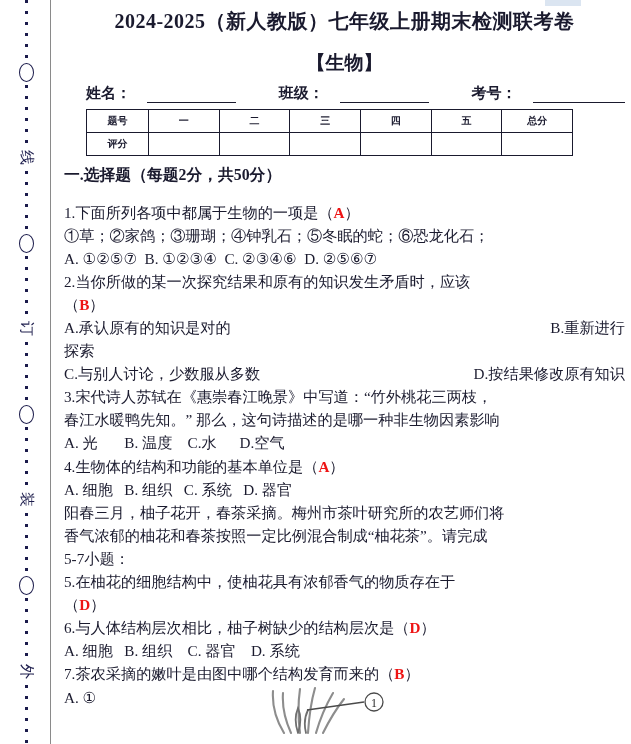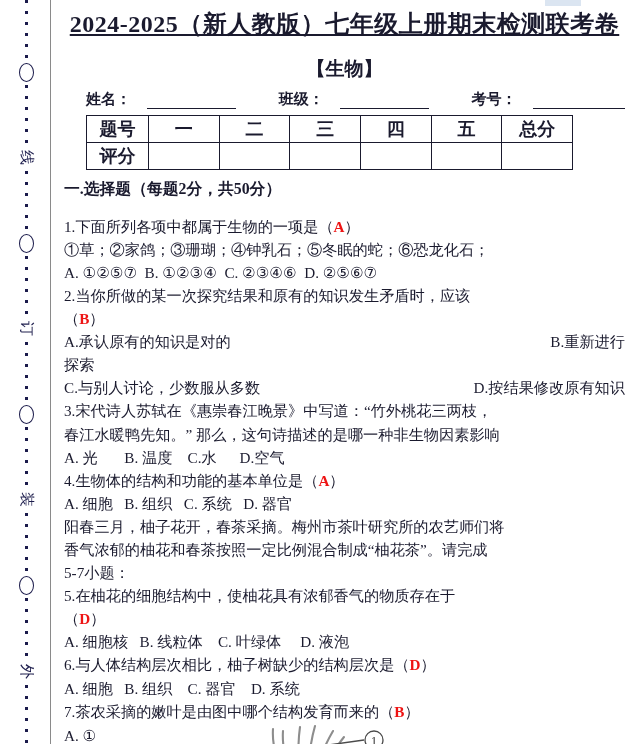--- a/index.html
+++ b/index.html
@@ -75,27 +75,26 @@
   
   .sheet {
     position: absolute;
     left: 58px; top: 0;
     width: 573px; height: 744px;
     padding: 4px 6px 0 6px;
   }
 
   .title-main {
     text-align: center;
-    font-size: 24px;
+    font-size: 20px;
     font-weight: bold;
     letter-spacing: 0.5px;
     line-height: 1.55;
     margin: 2px 0 0 0;
     white-space: nowrap;
-    text-decoration: underline;
   }
   .title-sub {
     text-align: center;
     font-size: 19px;
     font-weight: bold;
     line-height: 1.5;
     margin: 12px 0 4px 0;
   }
 
   
@@ -123,21 +122,21 @@
     margin: 0 0 0 22px;
     border-collapse: collapse;
     width: 487px;
     table-layout: fixed;
   }
   table.score td {
     border: 1.3px solid #1a1a2e;
     height: 23px;
     text-align: center;
     vertical-align: middle;
-    font-size: 18px;
+    font-size: 10px;
     font-weight: bold;
     font-family: "Liberation Serif", "DejaVu Serif", serif;
   }
   table.score td.head-cell { width: 62px; }
 
   
   .content {
     margin-top: 7px;
     font-size: 15.2px;
     line-height: 1.52;
@@ -264,21 +263,20 @@
 
       <div class="q-line"><span>4.生物体的结构和功能的基本单位是（</span><span class="ans">A</span><span>）</span></div>
       <div class="q-line">A. 细胞   B. 组织   C. 系统   D. 器官</div>
 
       <div class="q-line">阳春三月，柚子花开，春茶采摘。梅州市茶叶研究所的农艺师们将</div>
       <div class="q-line">香气浓郁的柚花和春茶按照一定比例混合制成“柚花茶”。请完成</div>
       <div class="q-line">5-7小题：</div>
 
       <div class="q-line">5.在柚花的细胞结构中，使柚花具有浓郁香气的物质存在于</div>
       <div class="q-line"><span>（</span><span class="ans">D</span><span>）</span></div>
-      <div class="q-line">A. 细胞核   B. 线粒体    C. 叶绿体     D. 液泡</div>
 
       <div class="q-line"><span>6.与人体结构层次相比，柚子树缺少的结构层次是（</span><span class="ans">D</span><span>）</span></div>
       <div class="q-line">A. 细胞   B. 组织    C. 器官    D. 系统</div>
 
       <div class="q-line"><span>7.茶农采摘的嫩叶是由图中哪个结构发育而来的（</span><span class="ans">B</span><span>）</span></div>
 
       <div class="figure-wrap">
         <div class="opt-a-line">A. ①</div>
 
         <div class="figure">

